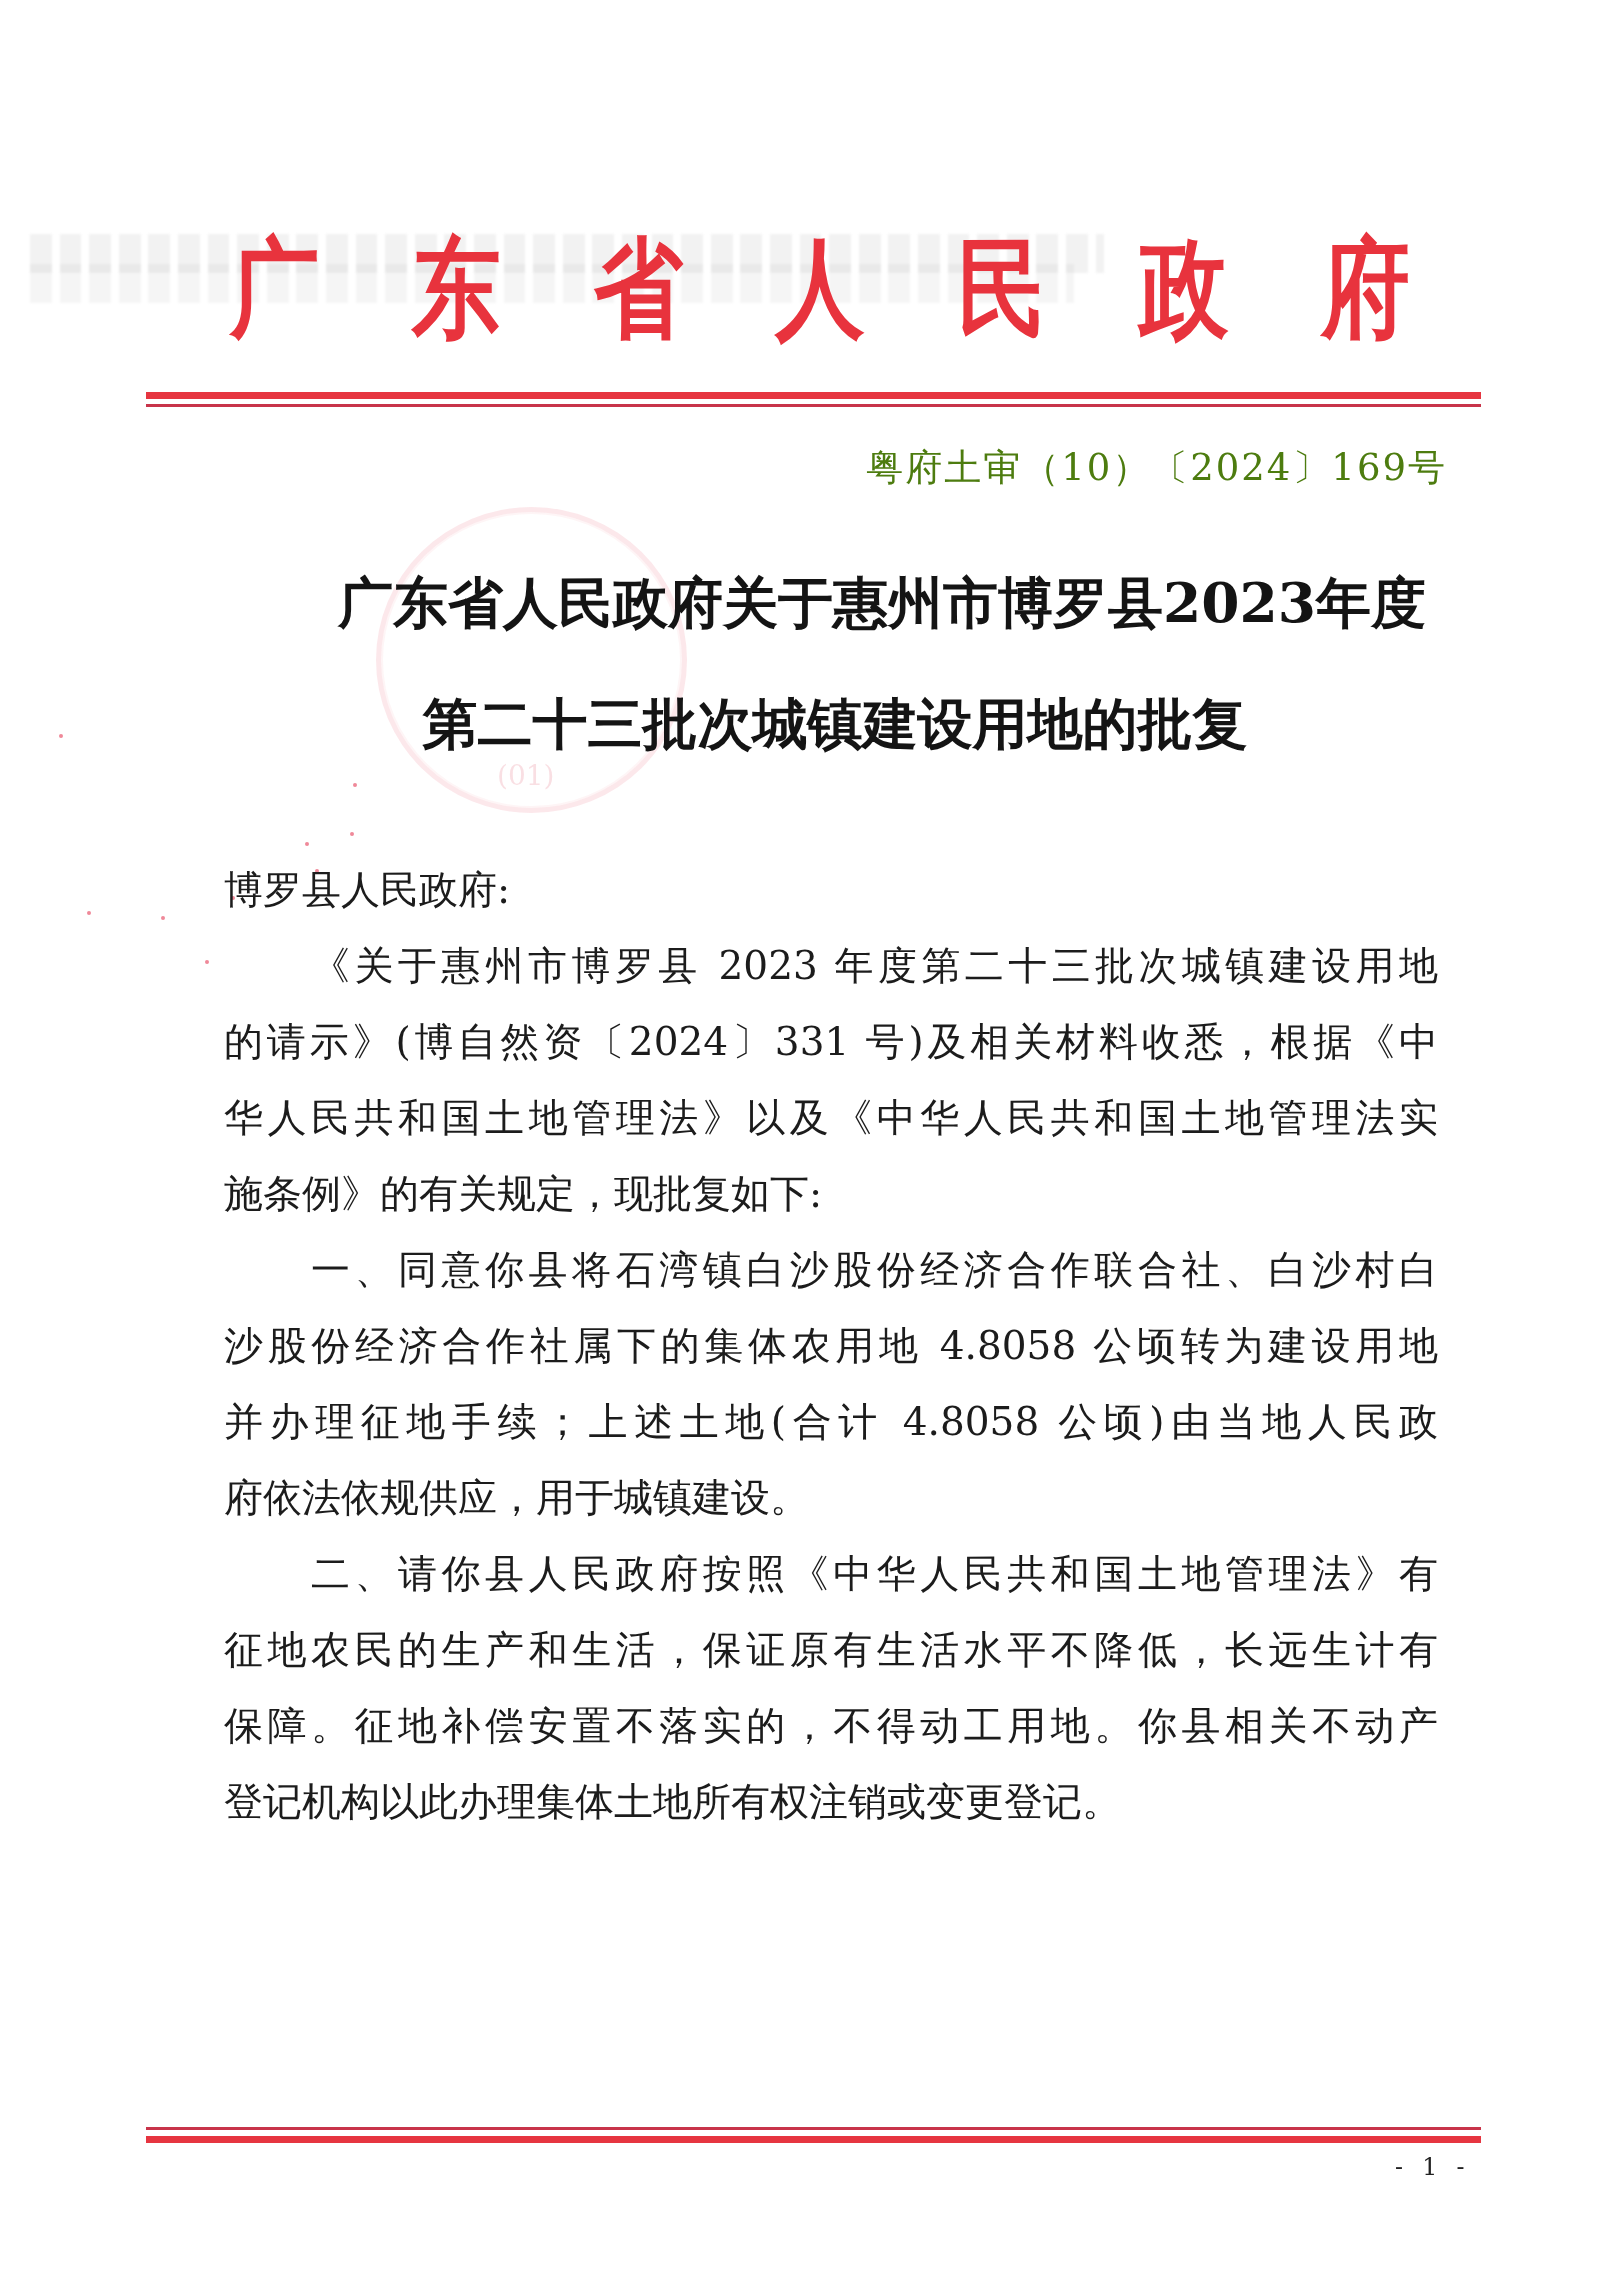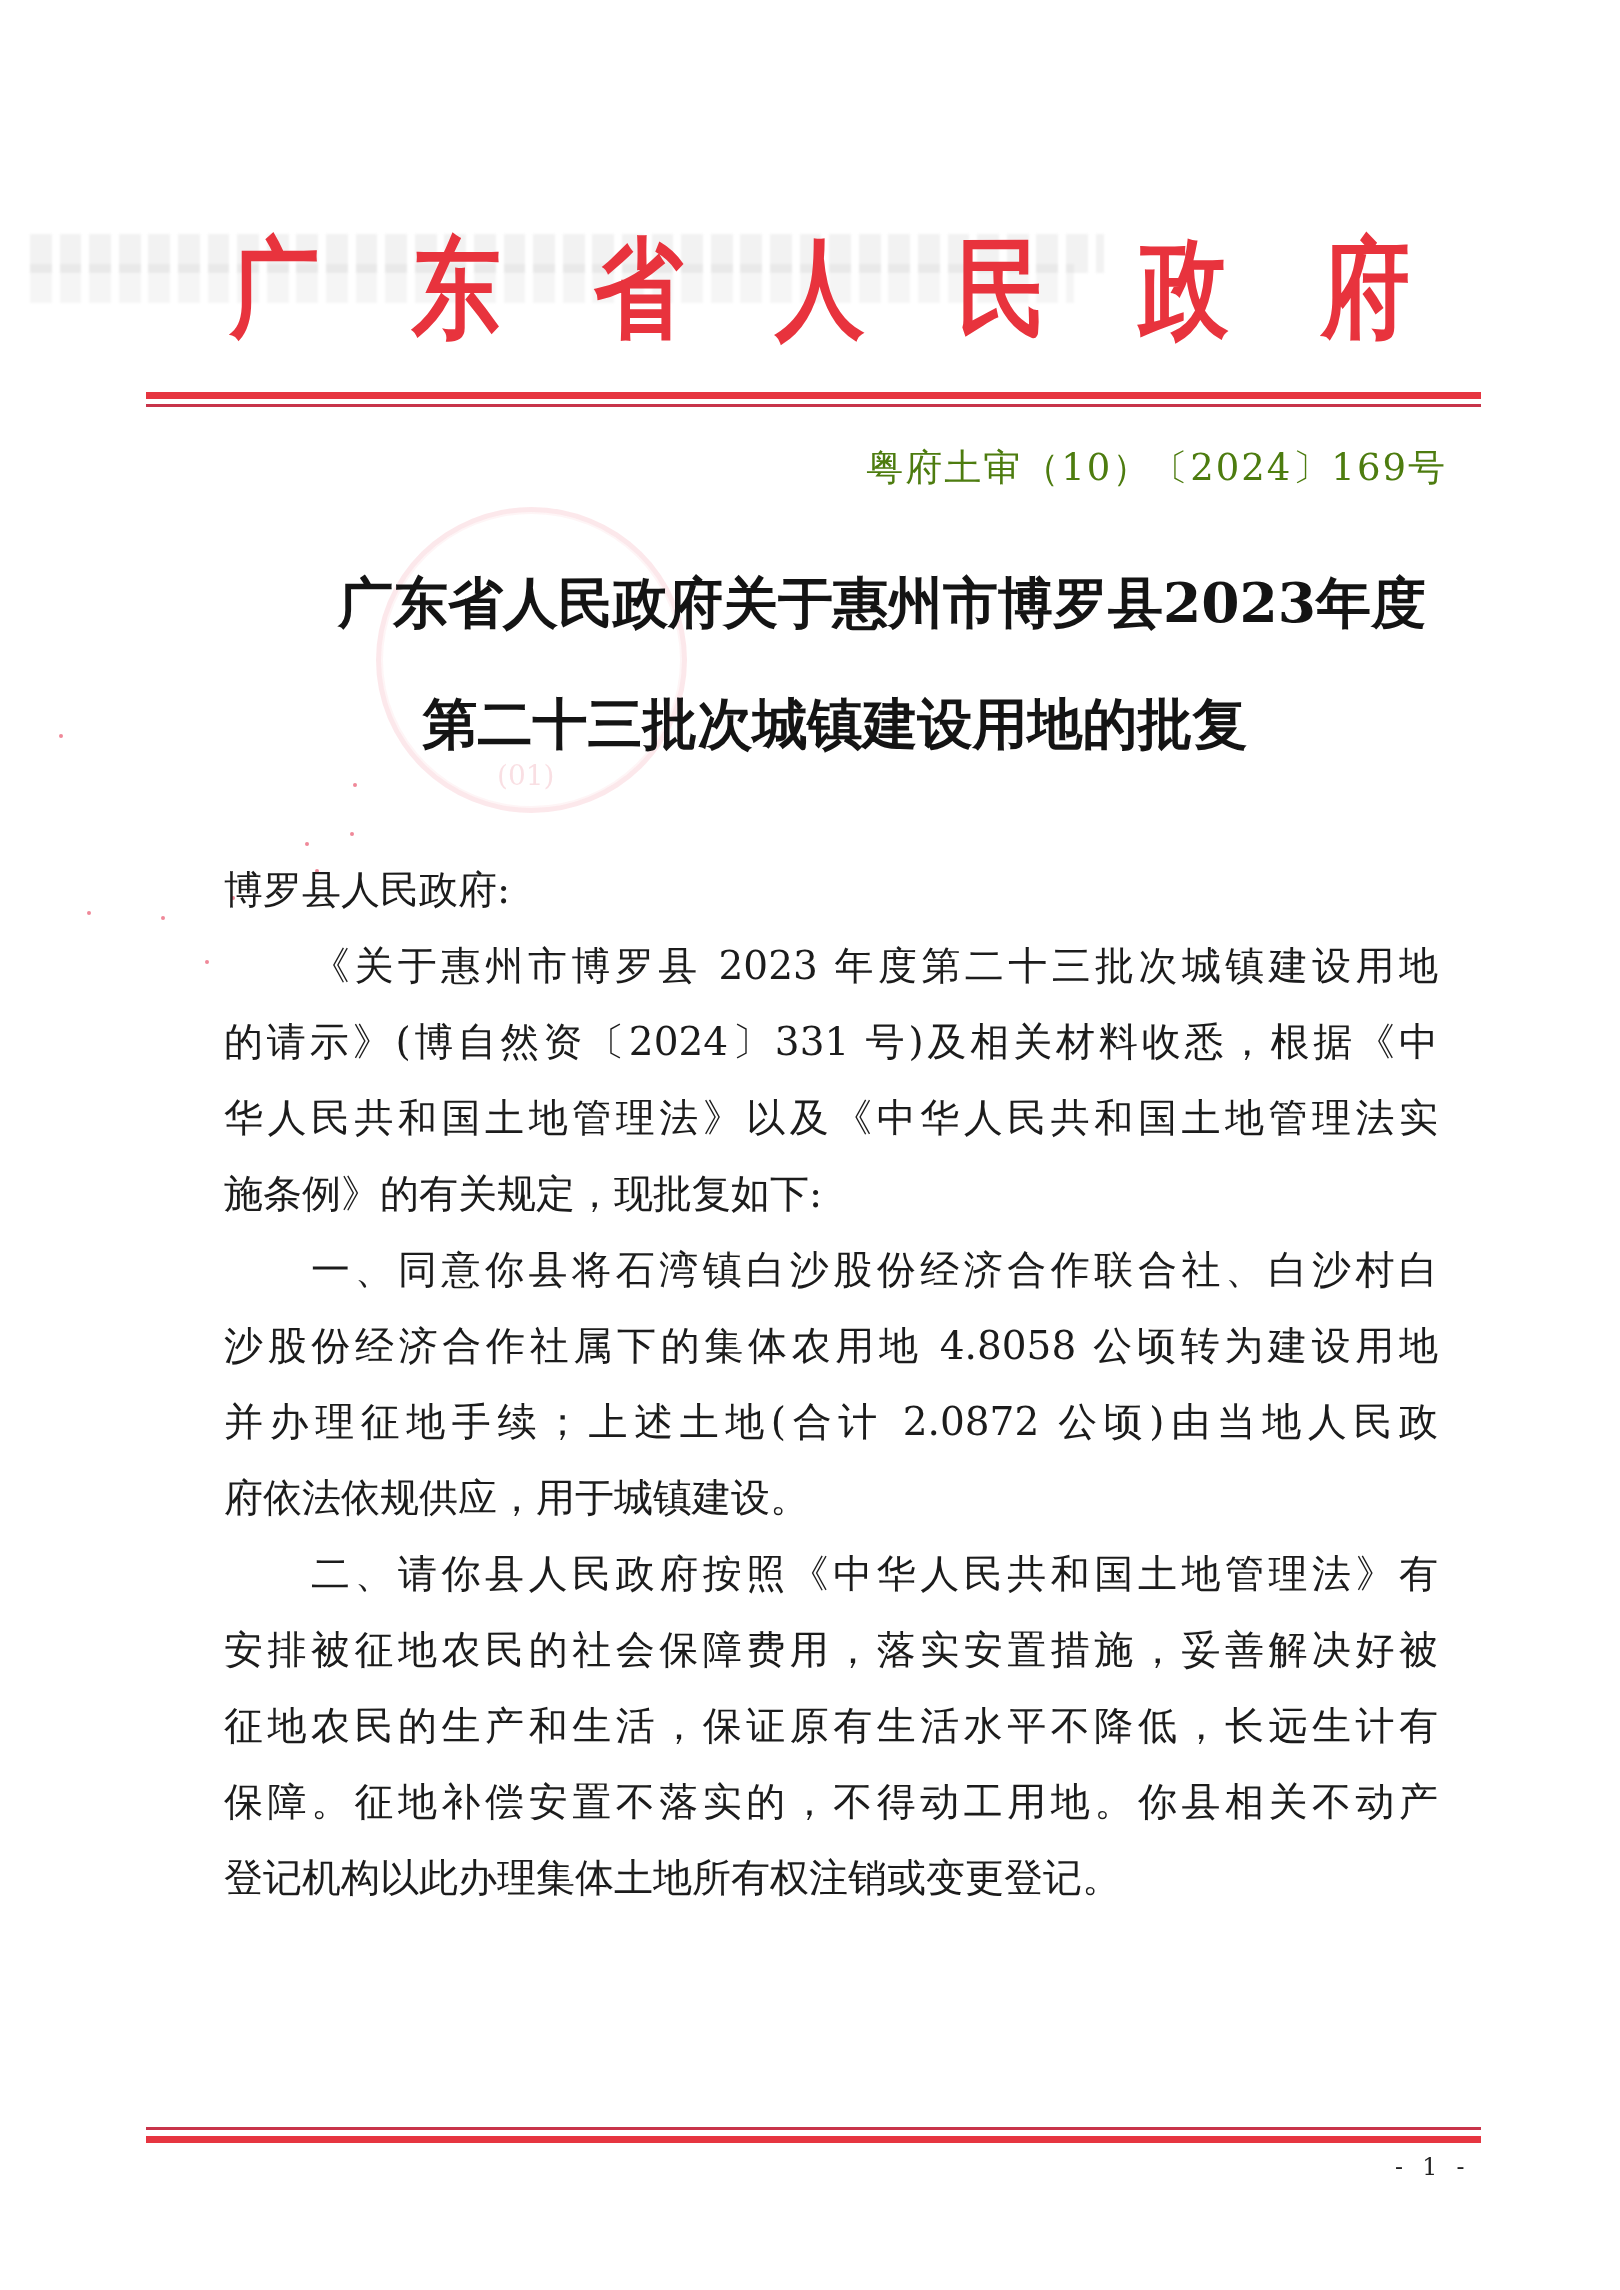--- a/index.html
+++ b/index.html
@@ -87,24 +87,23 @@
   <div class="speck" style="left:353px;top:783px;"></div>
 
   <div class="body">
     <div class="line last">博罗县人民政府:</div>
     <div class="line indent">《关于惠州市博罗县 2023 年度第二十三批次城镇建设用地</div>
     <div class="line">的请示》(博自然资〔2024〕331 号)及相关材料收悉，根据《中</div>
     <div class="line">华人民共和国土地管理法》以及《中华人民共和国土地管理法实</div>
     <div class="line last">施条例》的有关规定，现批复如下:</div>
     <div class="line indent">一、同意你县将石湾镇白沙股份经济合作联合社、白沙村白</div>
     <div class="line">沙股份经济合作社属下的集体农用地 4.8058 公顷转为建设用地</div>
-    <div class="line">并办理征地手续；上述土地(合计 2.0872 公顷)由当地人民政</div>
+    <div class="line">并办理征地手续；上述土地(合计 4.8058 公顷)由当地人民政</div>
     <div class="line last">府依法依规供应，用于城镇建设。</div>
     <div class="line indent">二、请你县人民政府按照《中华人民共和国土地管理法》有</div>
-    <div class="line">安排被征地农民的社会保障费用，落实安置措施，妥善解决好被</div>
     <div class="line">征地农民的生产和生活，保证原有生活水平不降低，长远生计有</div>
     <div class="line">保障。征地补偿安置不落实的，不得动工用地。你县相关不动产</div>
     <div class="line last">登记机构以此办理集体土地所有权注销或变更登记。</div>
   </div>
 
   <div class="rule thin" style="top:2127px;"></div>
   <div class="rule thick" style="top:2136px;"></div>
 
   <div class="pageno">- 1 -</div>
 </div>

